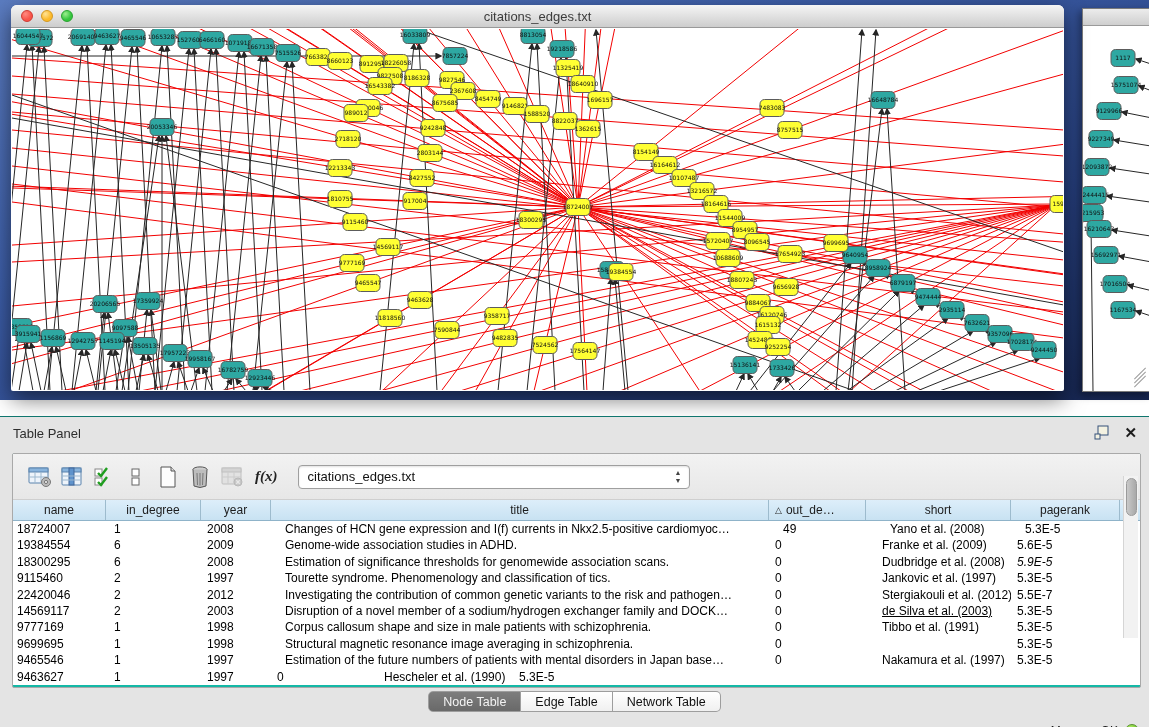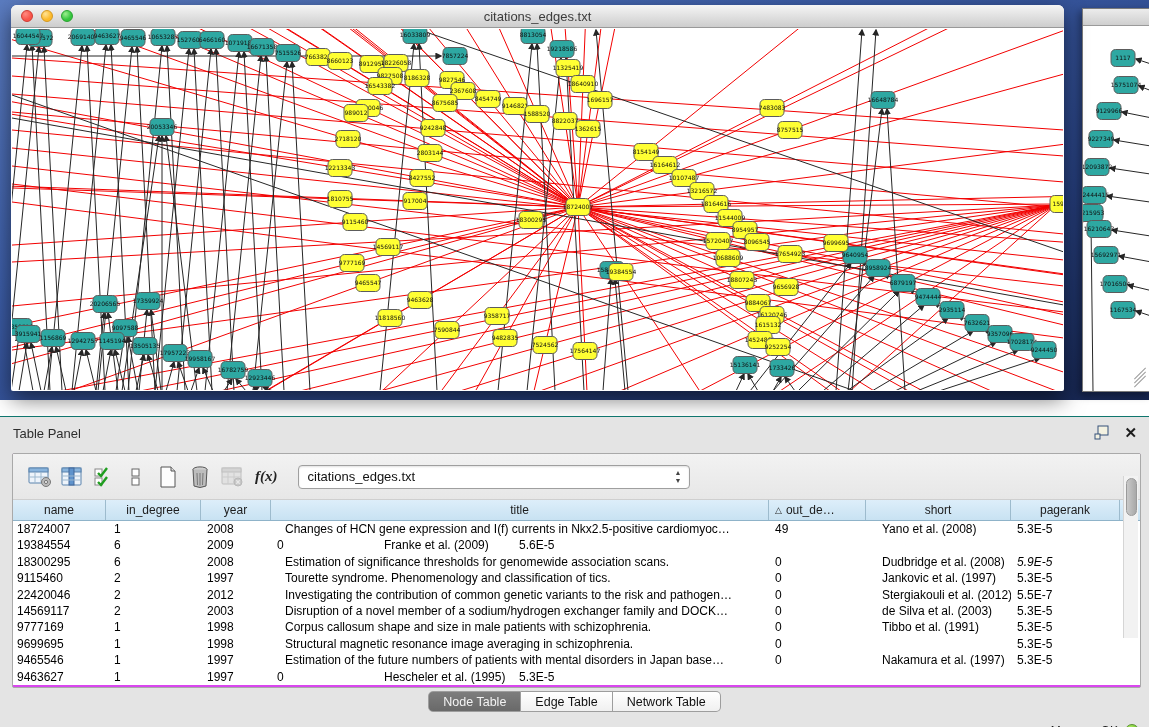--- a/index.html
+++ b/index.html
@@ -39,21 +39,21 @@
   
   .table-panel { position:absolute; left:0; top:416px; width:1149px; height:327px;
     background:#e4e4e4; border-top:1px solid #0f766e; }
   .panel-titlebar { position:relative; height:34px; }
   .panel-title { position:absolute; left:13px; top:9px; font-size:13px; color:#2e2e2e; }
   .panel-btns { position:absolute; right:12px; top:8px; display:flex; gap:14px; align-items:center; }
   .panel-btns .float-icon svg { display:block; }
   .panel-btns .close-x { font-size:15px; font-weight:bold; color:#1c1c1c; line-height:14px; cursor:default; }
 
   .panel-frame { position:absolute; left:12px; top:36px; width:1129px; height:235px;
-    background:#d946ef; border:1px solid #a9a9a9; border-radius:2px; }
+    background:#14b8a6; border:1px solid #a9a9a9; border-radius:2px; }
   .toolbar { position:relative; height:46px; background:linear-gradient(#f2f2f2,#e7e7e7);
     border-bottom:1px solid #cFcFcF; display:flex; align-items:center; padding-left:12px; }
   .tool { width:30px; height:30px; display:flex; align-items:center; justify-content:center; margin-right:2px; }
   .tool.disabled { opacity:.45; }
   .fx { font:italic bold 15px "Liberation Serif", serif; color:#222; padding:0 8px 0 6px; }
   .combo { position:relative; width:392px; height:24px; margin-left:12px; background:#fff;
     border:1px solid #9f9f9f; border-radius:4px; box-shadow:inset 0 1px 2px rgba(0,0,0,.12);
     font-size:13px; color:#111; line-height:22px; padding-left:9px; }
   .combo .arrows { position:absolute; right:7px; top:3px; font-size:7px; color:#444; line-height:8px; text-align:center; }
 
@@ -952,28 +952,29 @@
         <div class="th" style="width: 109px;">
           <span>pagerank</span>
         </div>
       </div>
     <div class="tbody" id="tbody">
         <div class="trow">
           <div class="td" style="width: 93px; padding-left: 4px;">18724007</div>
           <div class="td" style="width: 95px; padding-left: 8px;">1</div>
           <div class="td" style="width: 70px; padding-left: 6px;">2008</div>
           <div class="td" style="width: 498px; padding-left: 14px;">Changes of HCN gene expression and I(f) currents in Nkx2.5-positive cardiomyoc…</div>
-          <div class="td" style="width: 97px; padding-left: 6px;">49</div>
+          <div class="td" style="width: 97px; padding-left: 6px; margin-left: 8px;">49</div>
           <div class="td" style="width: 145px; padding-left: 16px;">Yano et al. (2008)</div>
           <div class="td" style="width: 109px; padding-left: 6px;">5.3E-5</div>
         </div>
         <div class="trow">
           <div class="td" style="width: 93px; padding-left: 4px;">19384554</div>
           <div class="td" style="width: 95px; padding-left: 8px;">6</div>
           <div class="td" style="width: 70px; padding-left: 6px;">2009</div>
+          <div class="td" style="width: 498px; padding-left: 14px;">Genome-wide association studies in ADHD.</div>
           <div class="td" style="width: 97px; padding-left: 6px;">0</div>
           <div class="td" style="width: 145px; padding-left: 16px;">Franke et al. (2009)</div>
           <div class="td" style="width: 109px; padding-left: 6px;">5.6E-5</div>
         </div>
         <div class="trow">
           <div class="td" style="width: 93px; padding-left: 4px;">18300295</div>
           <div class="td" style="width: 95px; padding-left: 8px;">6</div>
           <div class="td" style="width: 70px; padding-left: 6px;">2008</div>
           <div class="td" style="width: 498px; padding-left: 14px;">Estimation of significance thresholds for genomewide association scans.</div>
           <div class="td" style="width: 97px; padding-left: 6px;">0</div>
@@ -997,21 +998,21 @@
           <div class="td" style="width: 97px; padding-left: 6px;">0</div>
           <div class="td" style="width: 145px; padding-left: 16px;">Stergiakouli et al. (2012)</div>
           <div class="td" style="width: 109px; padding-left: 6px;">5.5E-7</div>
         </div>
         <div class="trow">
           <div class="td" style="width: 93px; padding-left: 4px;">14569117</div>
           <div class="td" style="width: 95px; padding-left: 8px;">2</div>
           <div class="td" style="width: 70px; padding-left: 6px;">2003</div>
           <div class="td" style="width: 498px; padding-left: 14px;">Disruption of a novel member of a sodium/hydrogen exchanger family and DOCK…</div>
           <div class="td" style="width: 97px; padding-left: 6px;">0</div>
-          <div class="td" style="width: 145px; padding-left: 16px;">de Silva et al. (2003)</div>
+          <div class="td" style="width: 145px; padding-left: 16px; text-decoration: underline;">de Silva et al. (2003)</div>
           <div class="td" style="width: 109px; padding-left: 6px;">5.3E-5</div>
         </div>
         <div class="trow">
           <div class="td" style="width: 93px; padding-left: 4px;">9777169</div>
           <div class="td" style="width: 95px; padding-left: 8px;">1</div>
           <div class="td" style="width: 70px; padding-left: 6px;">1998</div>
           <div class="td" style="width: 498px; padding-left: 14px;">Corpus callosum shape and size in male patients with schizophrenia.</div>
           <div class="td" style="width: 97px; padding-left: 6px;">0</div>
           <div class="td" style="width: 145px; padding-left: 16px;">Tibbo et al. (1991)</div>
           <div class="td" style="width: 109px; padding-left: 6px;">5.3E-5</div>
@@ -1032,21 +1033,21 @@
           <div class="td" style="width: 498px; padding-left: 14px;">Estimation of the future numbers of patients with mental disorders in Japan base…</div>
           <div class="td" style="width: 97px; padding-left: 6px;">0</div>
           <div class="td" style="width: 145px; padding-left: 16px;">Nakamura et al. (1997)</div>
           <div class="td" style="width: 109px; padding-left: 6px;">5.3E-5</div>
         </div>
         <div class="trow">
           <div class="td" style="width: 93px; padding-left: 4px;">9463627</div>
           <div class="td" style="width: 95px; padding-left: 8px;">1</div>
           <div class="td" style="width: 70px; padding-left: 6px;">1997</div>
           <div class="td" style="width: 97px; padding-left: 6px;">0</div>
-          <div class="td" style="width: 145px; padding-left: 16px;">Hescheler et al. (1995)</div>
+          <div class="td" style="width: 145px; padding-left: 16px;">Hescheler et al. (1990)</div>
           <div class="td" style="width: 109px; padding-left: 6px;">5.3E-5</div>
         </div>
       </div>
     <div class="vscroll">
       <div class="vthumb"></div>
     </div>
   </div>
 
   <div class="tabbar" id="tabbar">
       <div class="tab selected">Node Table</div>

